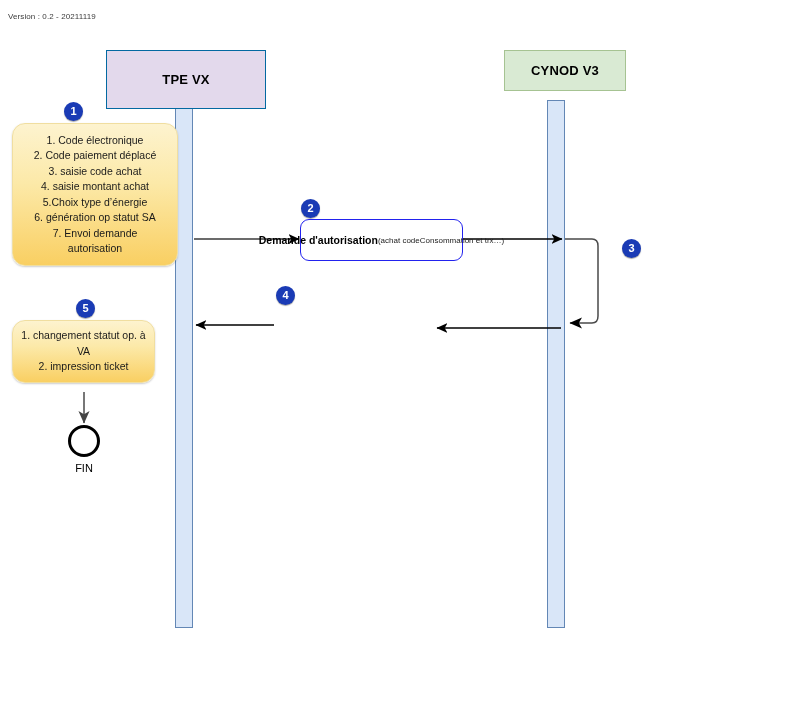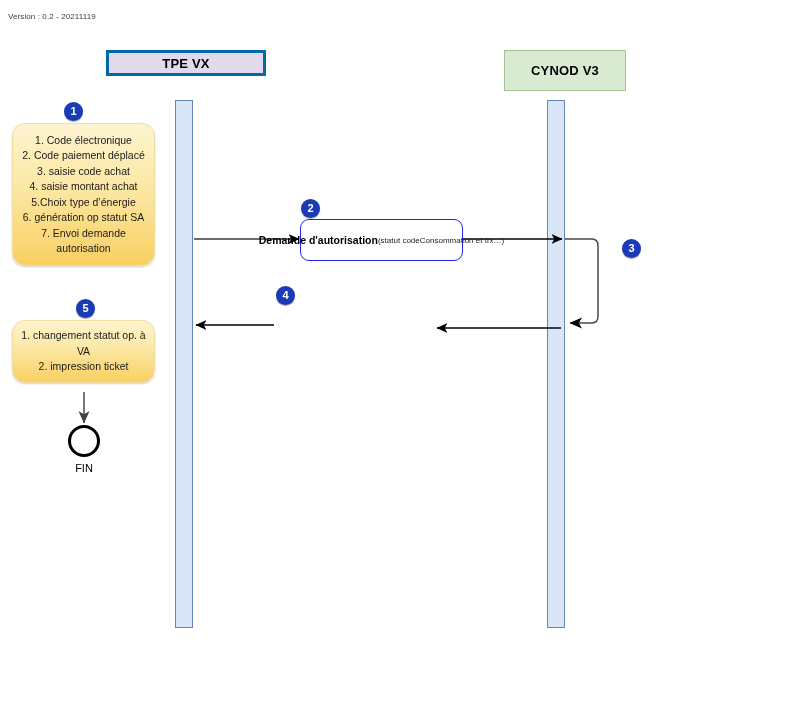--- a/index.html
+++ b/index.html
@@ -35,23 +35,23 @@
     display: flex;
     align-items: center;
     justify-content: center;
     font-size: 13px;
     font-weight: bold;
     color: #000;
     letter-spacing: 0.2px;
   }
   .participant.tpe {
     left: 106px; top: 50px;
-    width: 160px; height: 26px;
+    width: 160px; height: 59px;
     background: #e3d9ec;
-    border: 3px solid #0369a1;
+    border: 1px solid #0369a1;
   }
   .participant.cynod {
     left: 504px; top: 50px;
     width: 122px; height: 41px;
     background: #d9ead3;
     border: 1px solid #a6c392;
   }
 
   
   .lifeline {
@@ -88,21 +88,21 @@
     flex-direction: column;
     align-items: center;
     justify-content: center;
     text-align: center;
     font-size: 10.5px;
     color: #1a1a1a;
     padding: 6px 8px;
   }
   .note .line { line-height: 15.5px; white-space: nowrap; }
 
-  .note.n1 { left: 12px; top: 123px; width: 143px; height: 143px; }
+  .note.n1 { left: 12px; top: 123px; width: 166px; height: 143px; }
   .note.n5 { left: 12px; top: 320px; width: 143px; height: 63px; }
 
   
   .msgbox {
     box-sizing: border-box;
     border: 1.6px solid #2222ee;
     border-radius: 9px;
     background: #ffffff;
     display: flex;
     flex-direction: row;
@@ -230,21 +230,21 @@
   <div class="abs badge" style="left:76px; top:299px;">5</div>
   <div class="abs note n5">
     <div class="line">1. changement statut op. à</div>
     <div class="line">VA</div>
     <div class="line">2.  impression ticket</div>
   </div>
 
   <div class="abs badge" style="left:301px; top:199px;">2</div>
   <div class="abs msgbox m2">
     <div class="title">Demande d'autorisation</div>
-    <div class="sub">(statut codeConsommation et trx…)</div>
+    <div class="sub">(achat codeConsommation et trx…)</div>
   </div>
 
   <div class="abs badge" style="left:276px; top:286px;">4</div>
 
   <div class="abs badge" style="left:622px; top:239px;">3</div>
 
   <div class="abs fin-circle"></div>
   <div class="abs fin-label">FIN</div>
 
 

